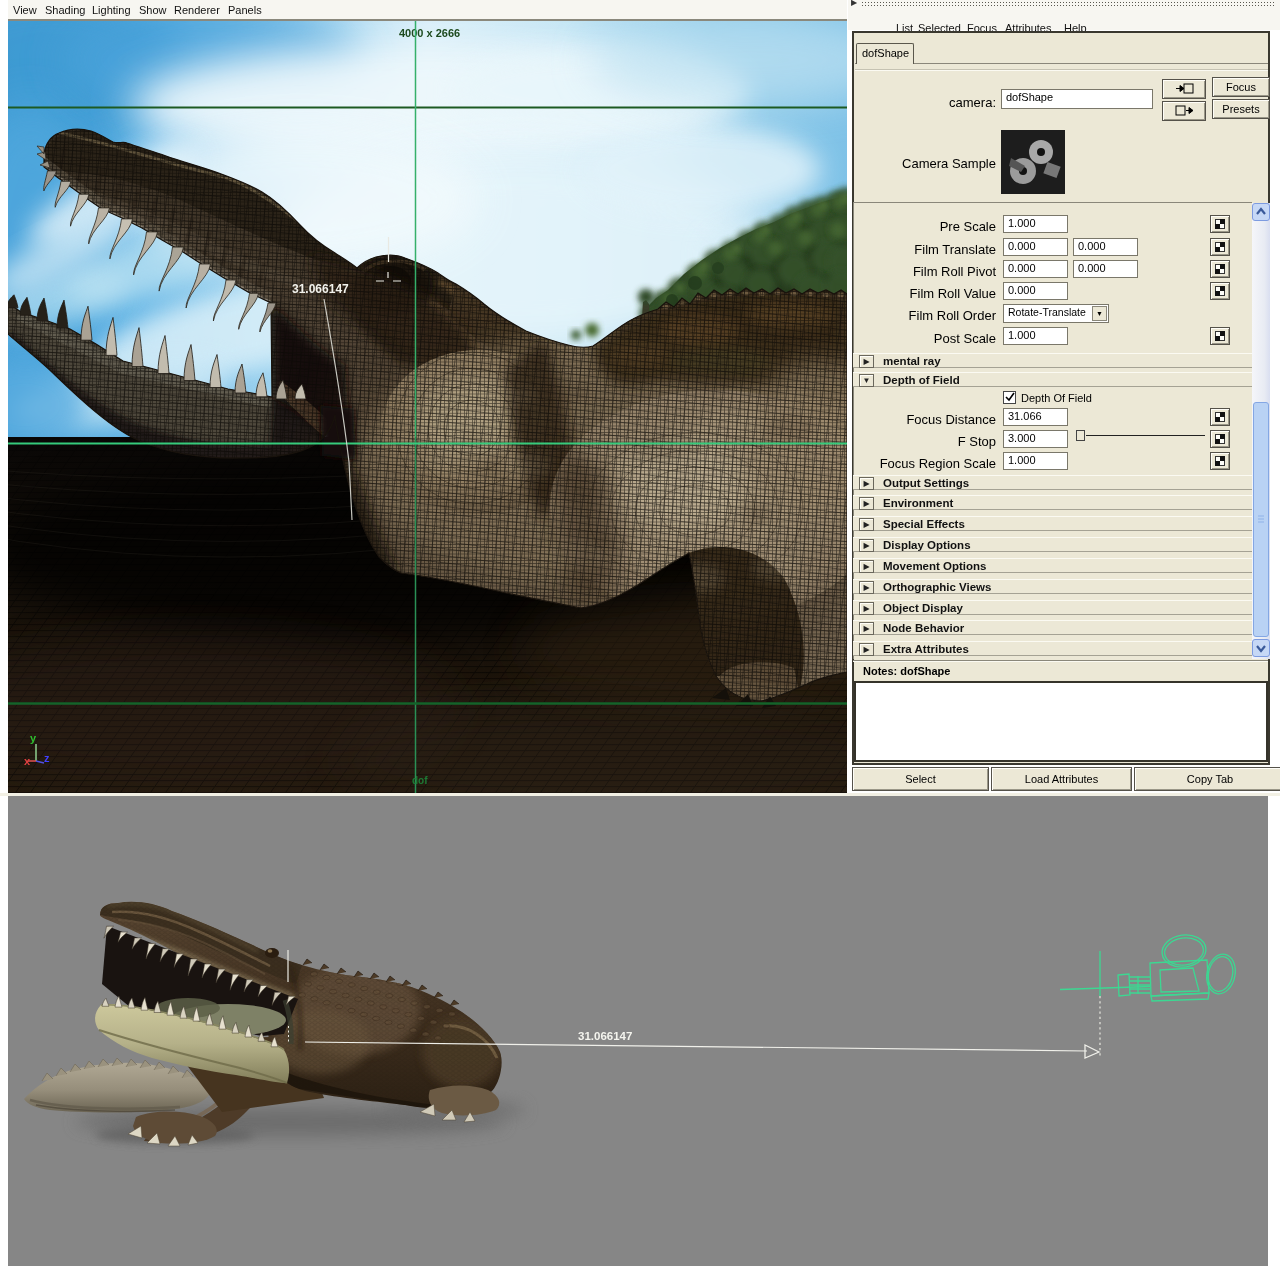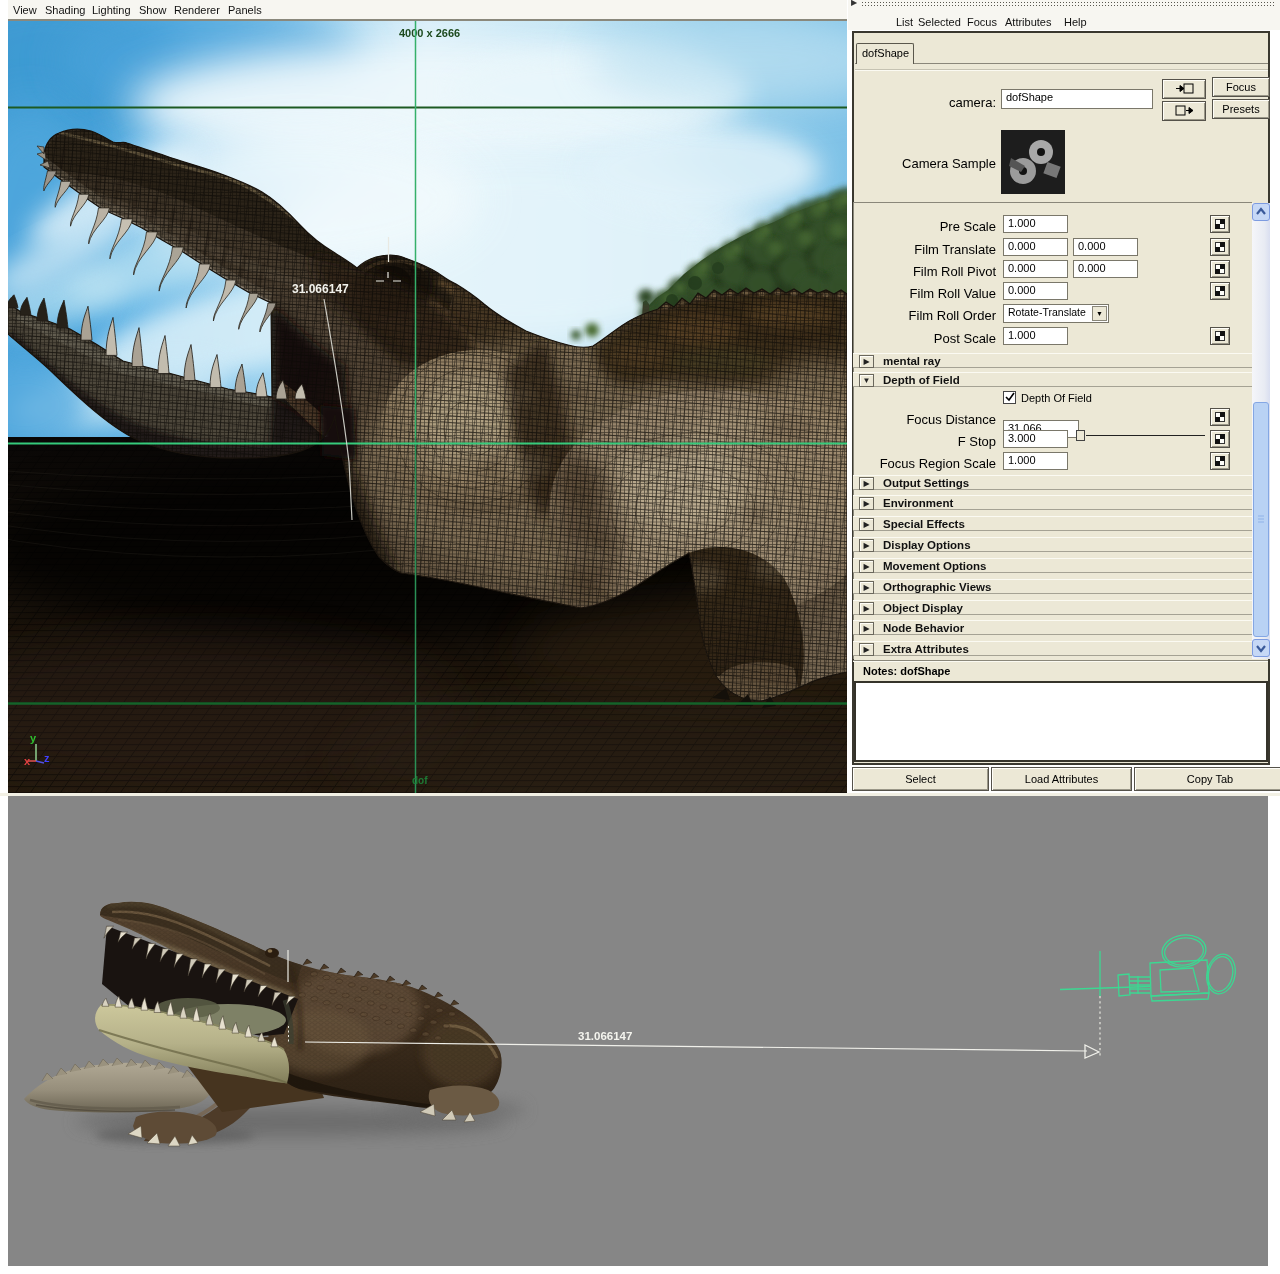--- a/index.html
+++ b/index.html
@@ -5,21 +5,21 @@
 html,body{margin:0;padding:0;width:1280px;height:1274px;background:#ffffff;
 font-family:"Liberation Sans",sans-serif;overflow:hidden;}
 *{box-sizing:border-box;}
 .abs{position:absolute;}
 #vp1menu{position:absolute;left:8px;top:0;width:839px;height:21px;background:#f7f6f1;
 border-bottom:2px solid #8a887c;font-size:11px;color:#111;}
 #vp1menu span{position:absolute;top:4px;text-align:center;}
 #vp1{position:absolute;left:8px;top:21px;width:839px;height:772px;overflow:hidden;background:#8ecdec;}
 #rp{position:absolute;left:848px;top:0;width:432px;height:796px;background:#ffffff;font-size:11px;}
 #rpmenu{position:absolute;left:0;top:8px;width:432px;height:22px;background:#f7f6f1;color:#111;}
-#rpmenu span{position:absolute;top:8px;padding-left:40px;}
+#rpmenu span{position:absolute;top:14px;padding-left:40px;}
 #dragstrip{position:absolute;left:0;top:0;width:432px;height:8px;background:#f7f6f1;}
 #dotln{position:absolute;left:14px;top:2px;width:414px;height:5px;
 background:repeating-linear-gradient(90deg,#5a5850 0 1px,transparent 1px 3px);
 -webkit-mask:linear-gradient(#000 0 1px,transparent 1px 3px,#000 3px 4px,transparent 4px);
 mask:linear-gradient(#000 0 1px,transparent 1px 3px,#000 3px 4px,transparent 4px);}
 #frame{position:absolute;left:4px;top:31px;width:418px;height:734px;background:#ece8d6;
 border:2px solid #3a382f;}
 .btn{position:absolute;background:#ece8d6;border:1px solid #55524a;
 box-shadow:inset 1px 1px 0 #fffef8, inset -1px -1px 0 #9a9788;
 text-align:center;color:#000;}
@@ -422,21 +422,21 @@
  <div class="hdr" style="top:372px;">
       <span class="arr">▼</span>
       <b>Depth of Field</b>
     </div>
  <div class="abs" style="left:155px;top:391px;width:13px;height:13px;background:#fff;border:1px solid #444;">
    <svg width="11" height="11">
         <path d="M2 5 l3 3 5 -7" stroke="#000" stroke-width="1.6" fill="none"></path>
       </svg></div>
  <div class="abs" style="left:173px;top:392px;font-size:11px;">Depth Of Field</div>
  <div class="lbl" style="left:3px;top:412px;width:145px;">Focus Distance</div>
- <div class="fld" style="left:155px;top:408px;width:76px;height:18px;margin-top:12px;">31.066</div>
+ <div class="fld" style="left:155px;top:408px;width:65px;height:18px;">31.066</div>
  <div class="chk" style="top:408px;">
       <i></i>
     </div>
  <div class="lbl" style="left:3px;top:434px;width:145px;">F Stop</div>
  <div class="fld" style="left:155px;top:430px;width:65px;height:18px;">3.000</div>
  <div class="abs" style="left:228px;top:430px;width:9px;height:11px;background:#ece8d6;border:1px solid #444;"></div>
  <div class="abs" style="left:238px;top:435px;width:119px;height:1px;background:#222;"></div>
  <div class="chk" style="top:430px;">
       <i></i>
     </div>

